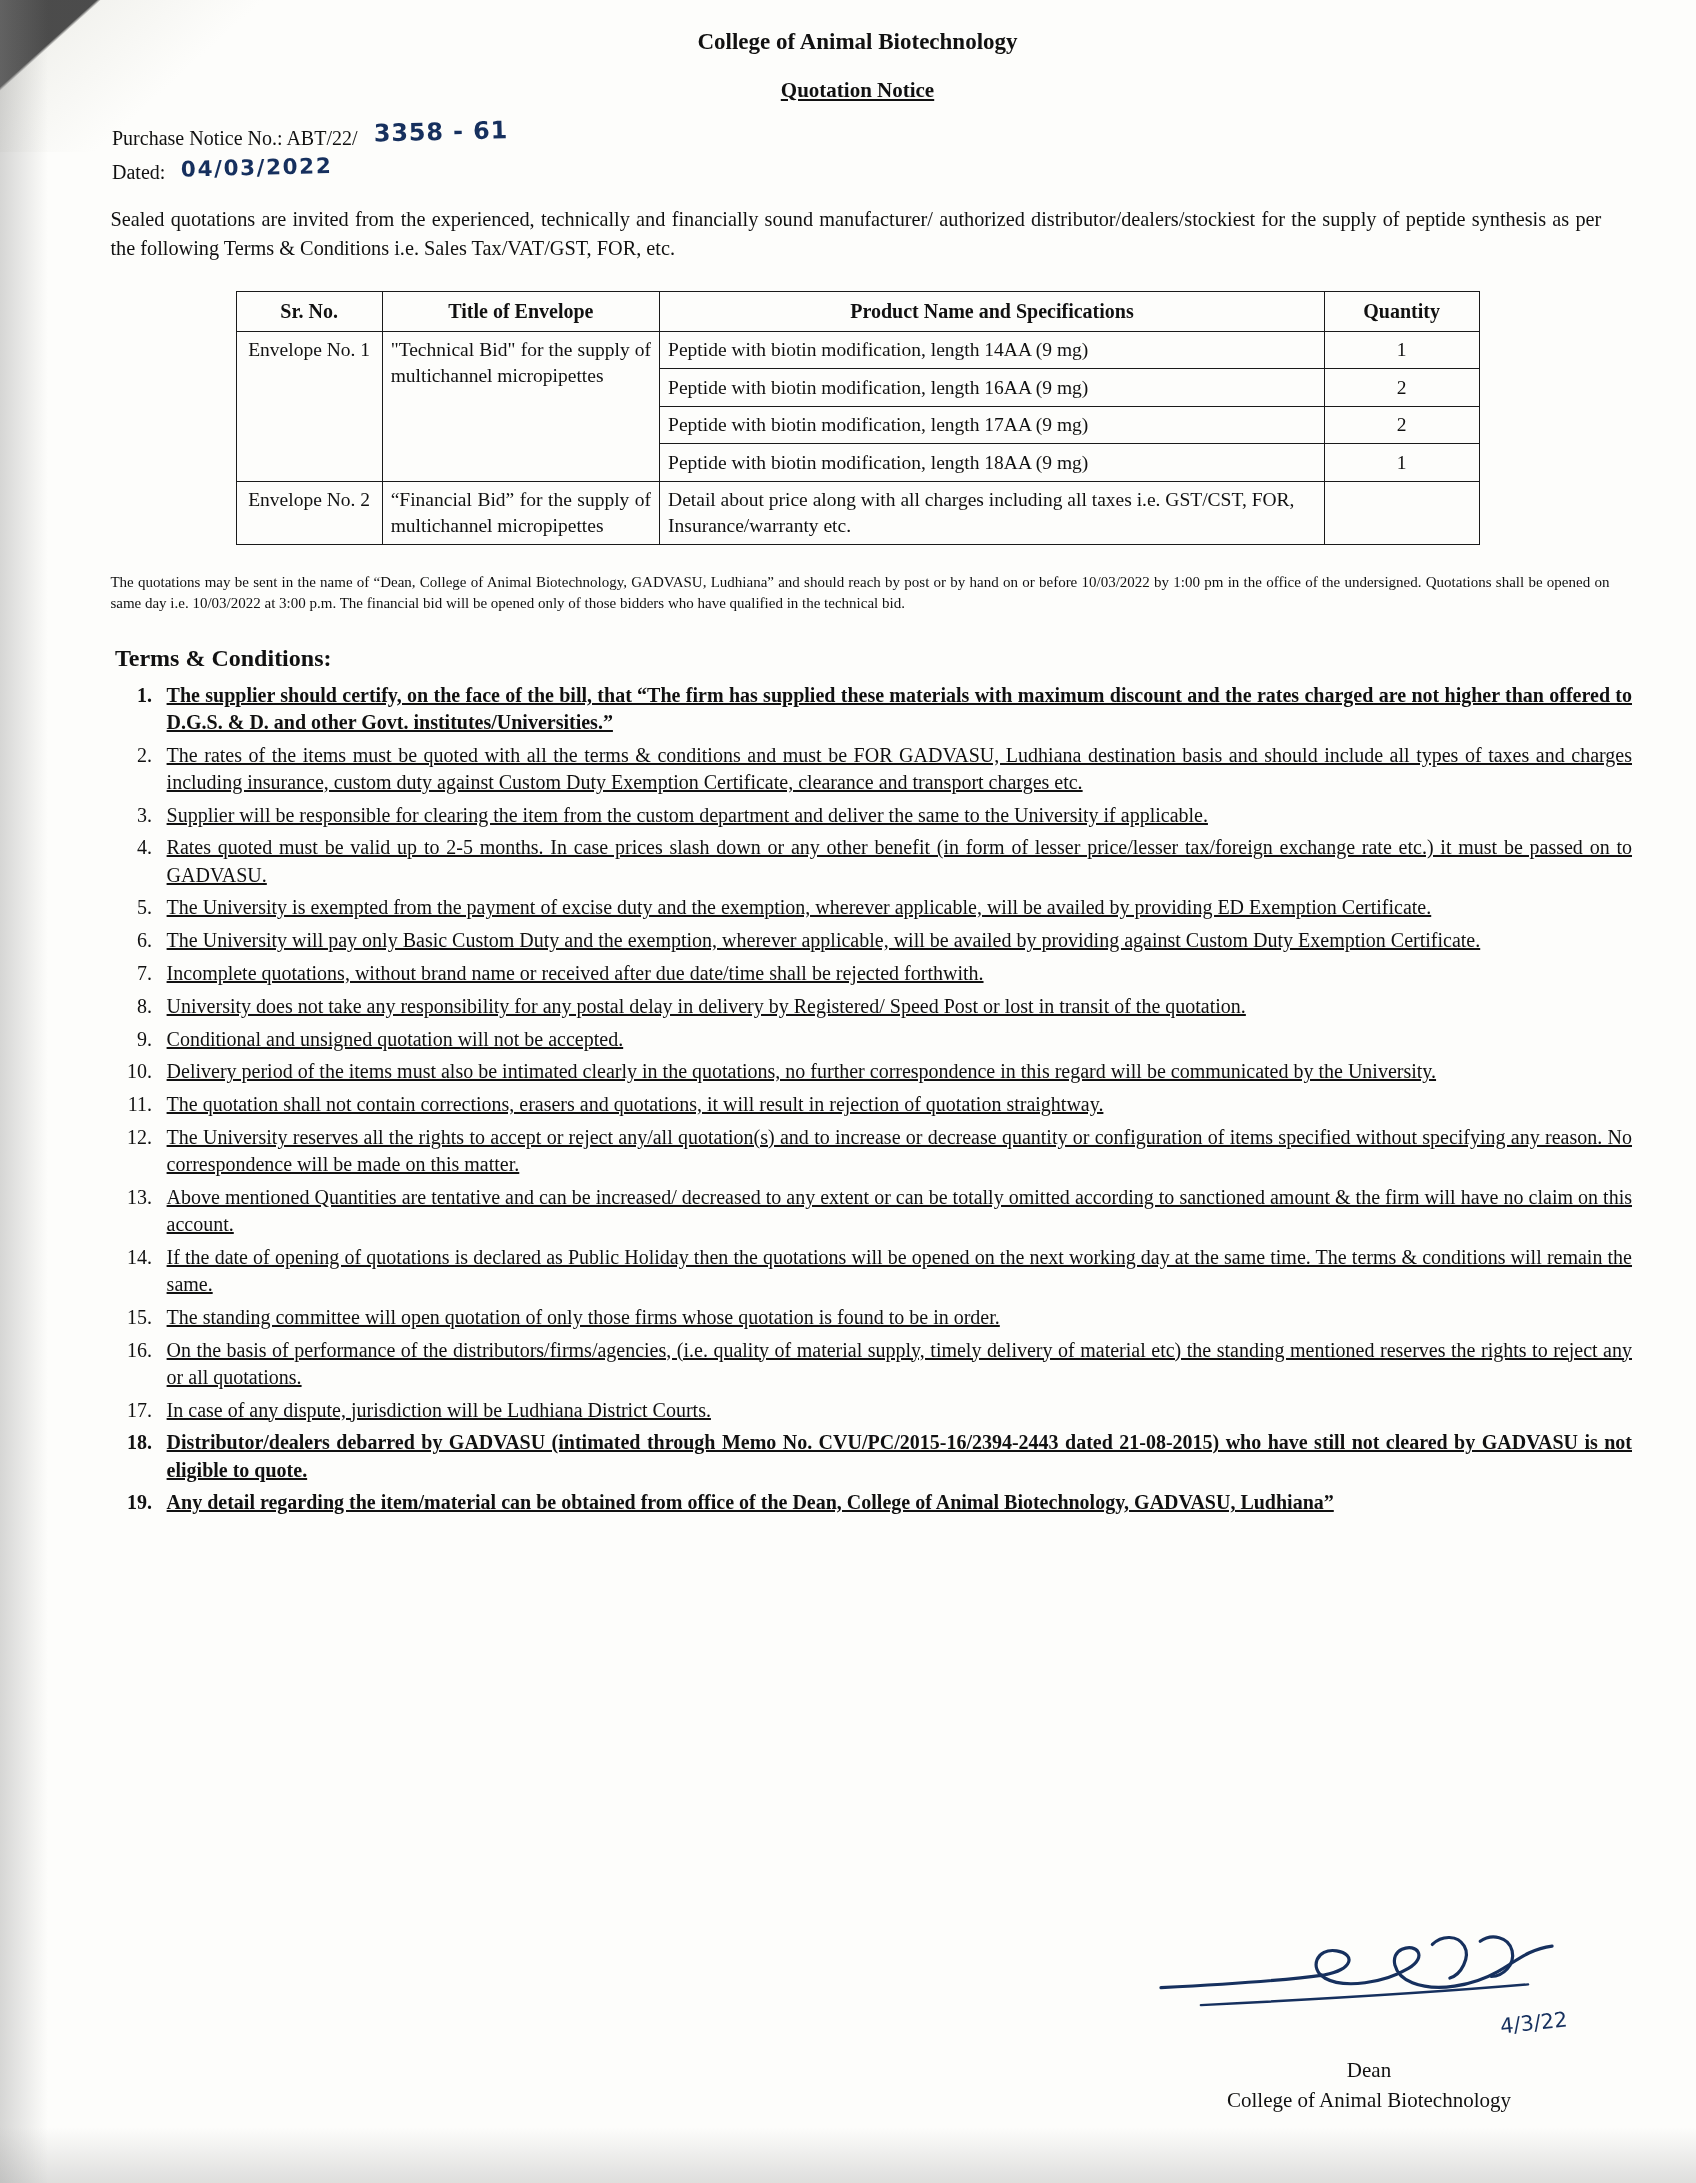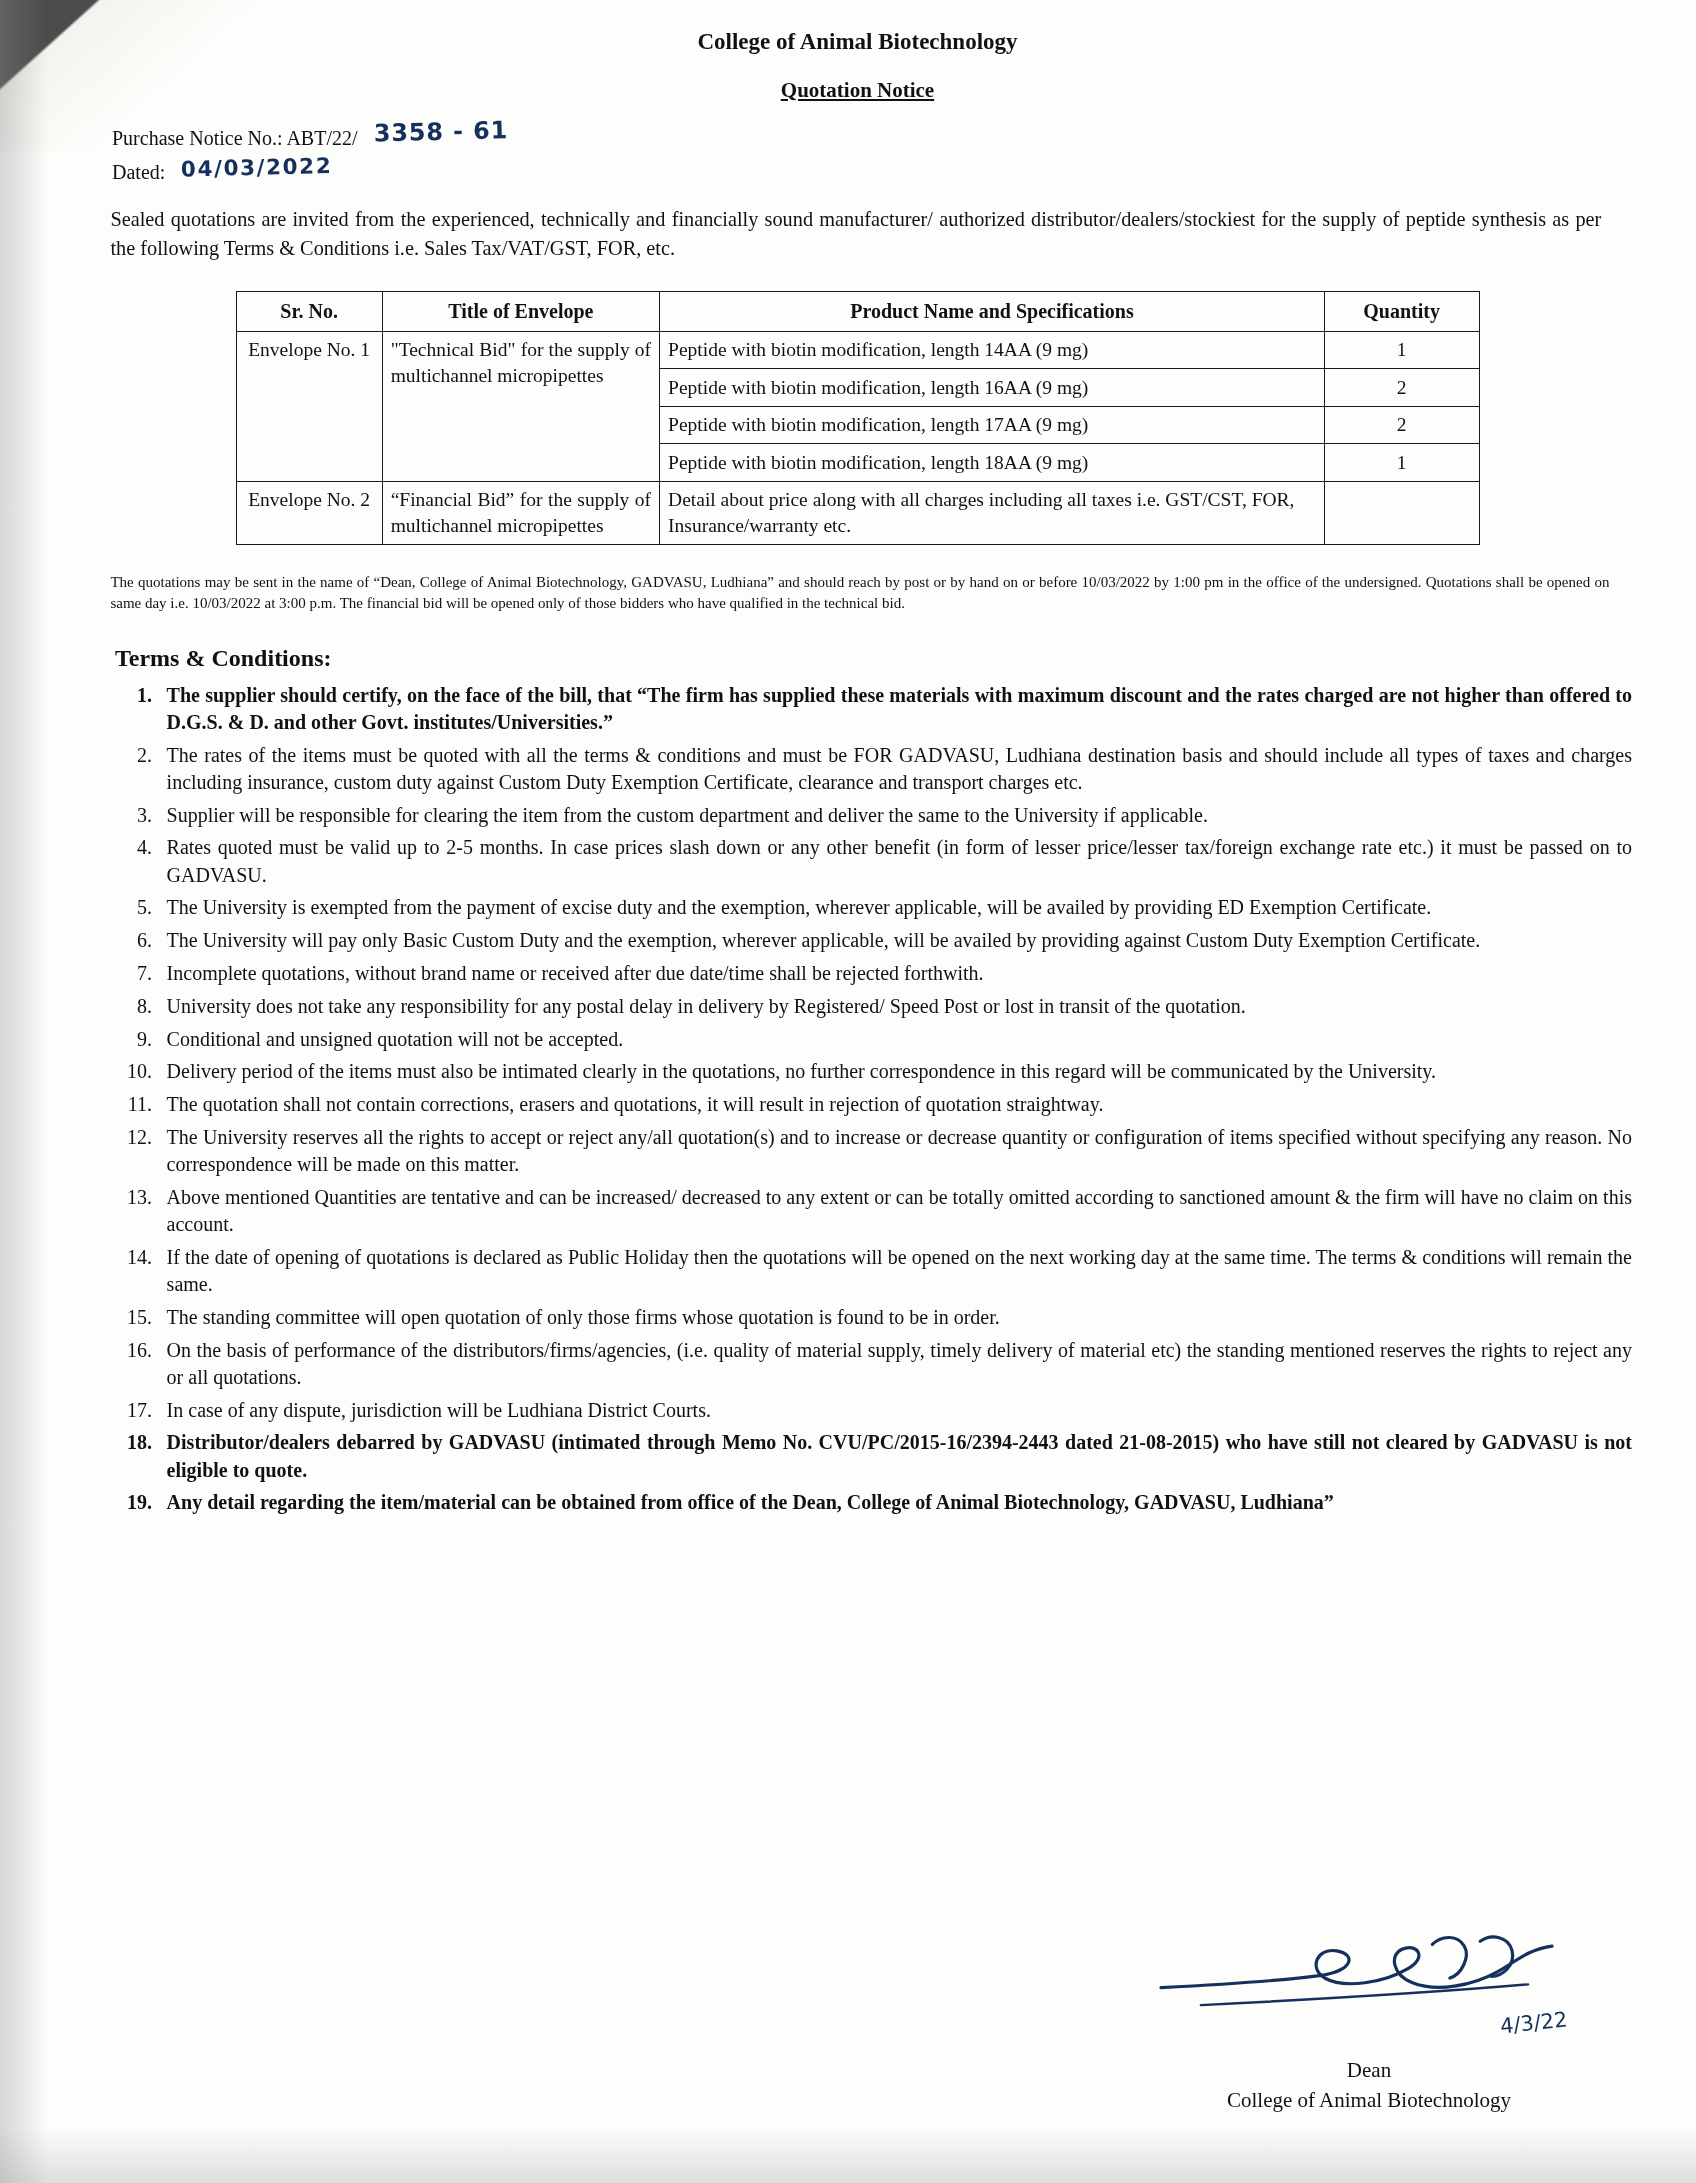--- a/index.html
+++ b/index.html
@@ -165,20 +165,21 @@
     margin: 9.6px 0 0 0;
     padding: 0 0 0 53px;
     width: 1475px;
     font-size: 20px;
     line-height: 1.36;
   }
   ol.terms li {
     margin-bottom: 5.6px;
     text-align: justify;
     padding-left: 9.6px;
+    text-decoration: underline;
   }
   ol.terms li.bold {
     font-weight: bold;
   }
 
   .sign-area {
     position: absolute;
     right: 32px;
     top: 1938px;
     width: 590px;

